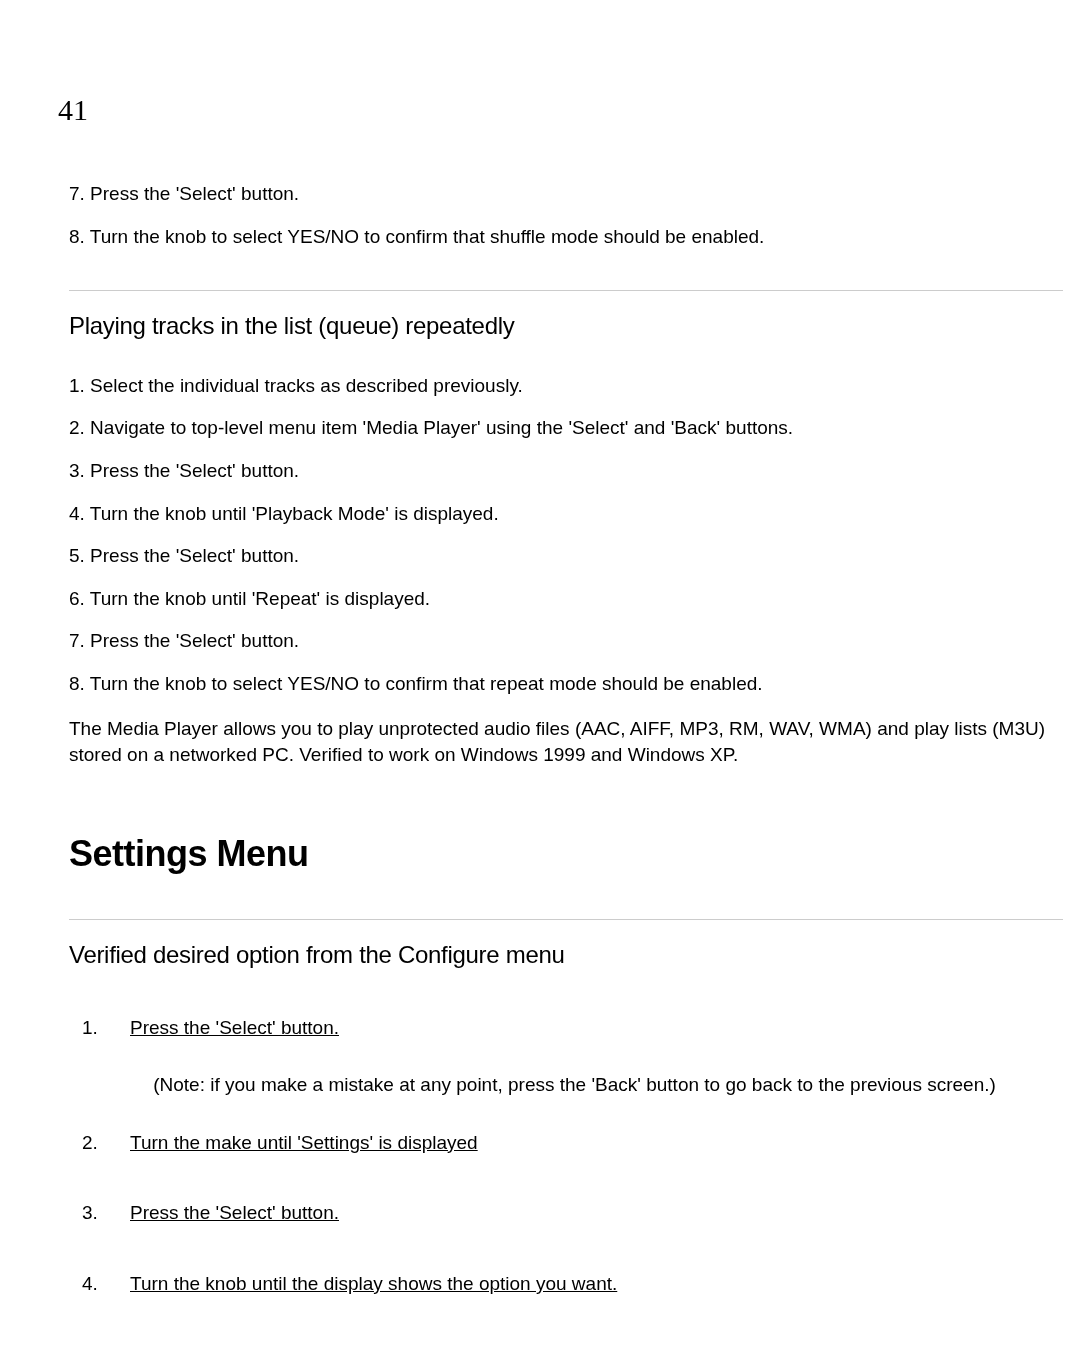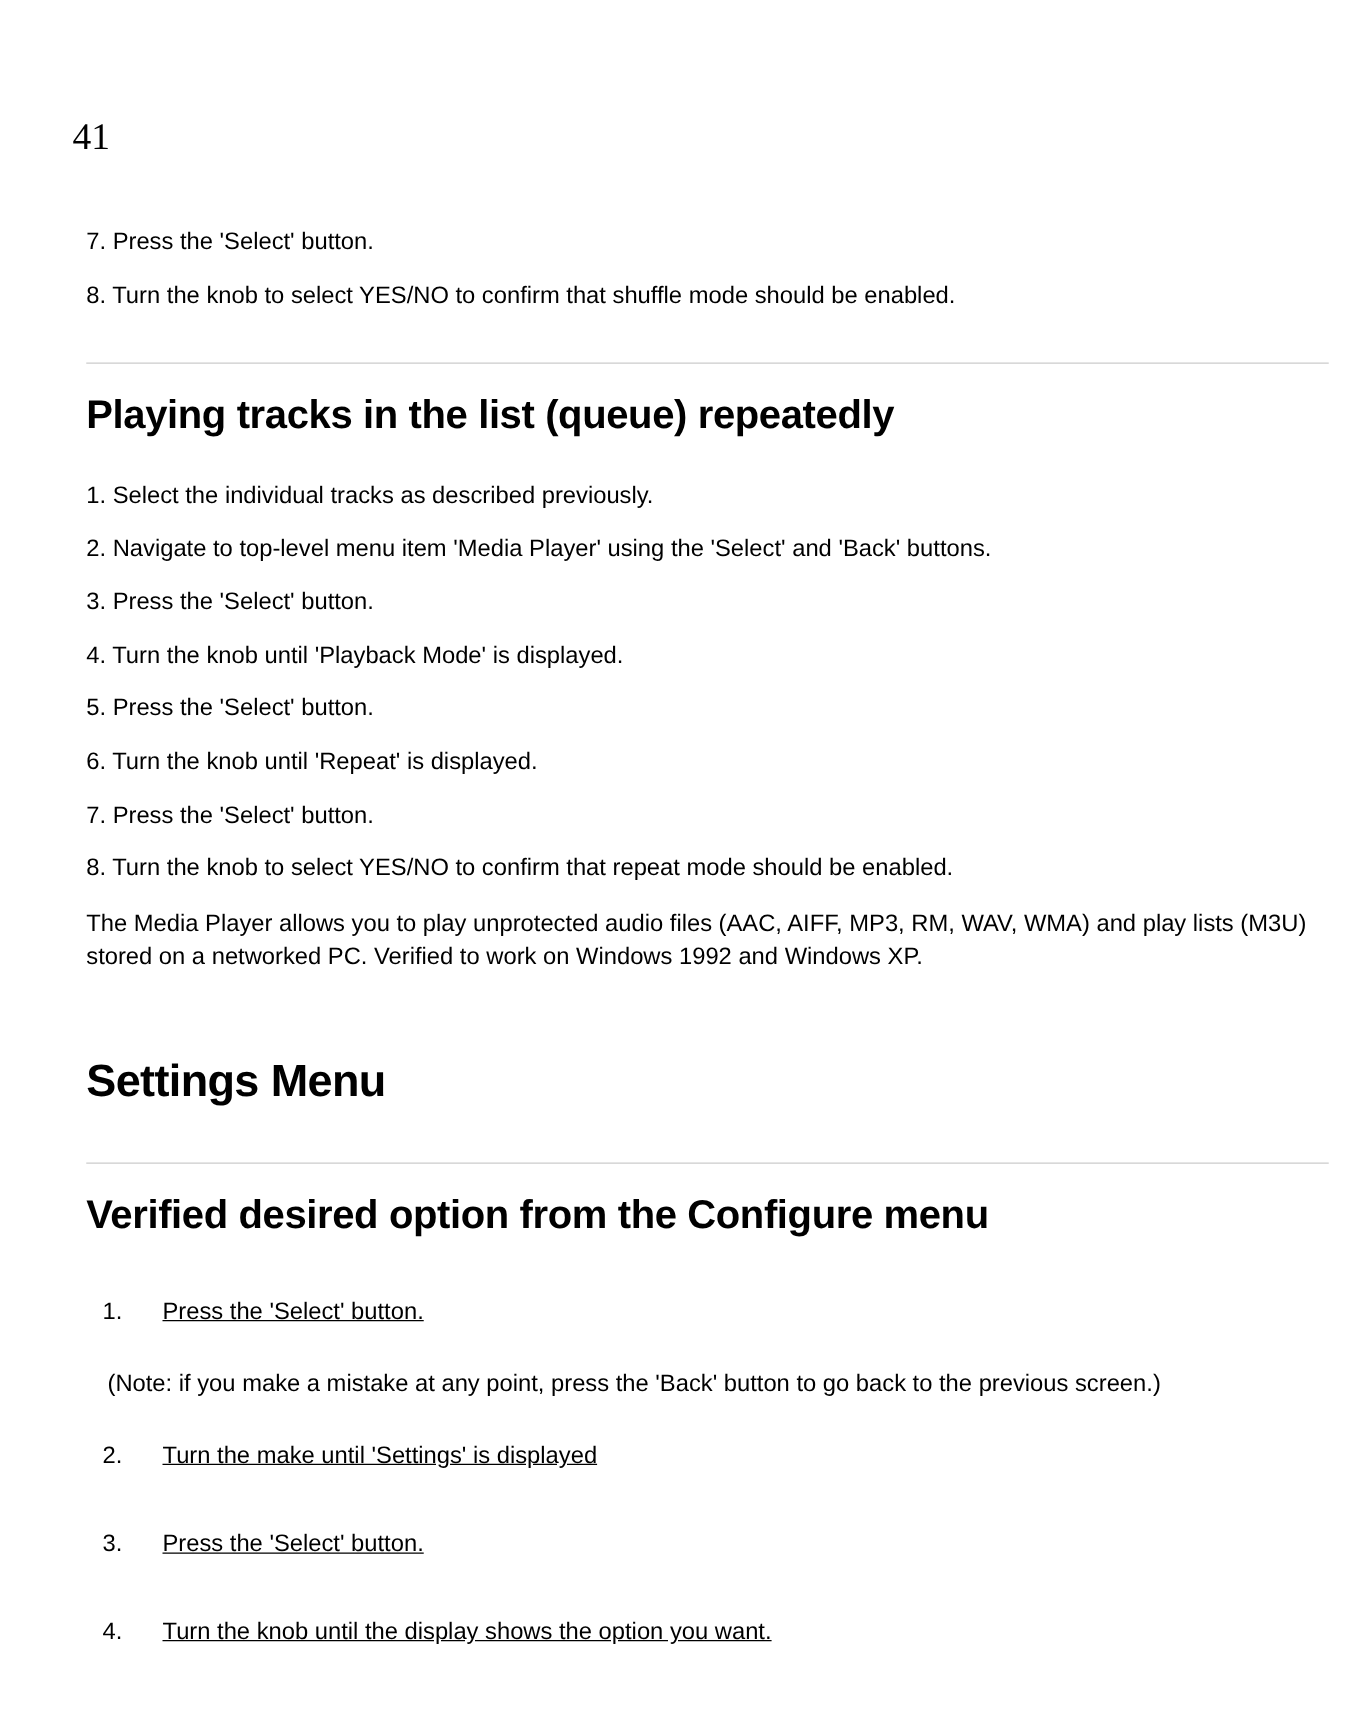--- a/index.html
+++ b/index.html
@@ -23,22 +23,22 @@
       margin-left: 2px;
     }
     .step {
       margin-bottom: 16px;
     }
     .section-rule {
       border-top: 1px solid #ccc;
       margin-top: 40px;
     }
     h2 {
-      font-size: 32px;
-      font-weight: bold;
+      font-size: 24px;
+      font-weight: normal;
       margin-top: 18px;
       margin-bottom: 30px;
       letter-spacing: -0.3px;
     }
     h1 {
       font-size: 36px;
       font-weight: bold;
       margin-top: 60px;
       margin-bottom: 30px;
       letter-spacing: -0.5px;
@@ -51,20 +51,21 @@
       margin-bottom: 18px;
       text-decoration: underline;
     }
     .ol-number {
       display: inline-block;
       min-width: 22px;
     }
     .note-indent {
       margin-left: 30px;
       margin-bottom: 18px;
+      text-align: center;
     }
   </style>
 </head>
 <body>
 
 <div class="page-number">41</div>
 
 <div class="step">7. Press the 'Select' button.</div>
 <div class="step">8. Turn the knob to select YES/NO to confirm that shuffle mode should be enabled.</div>
 
@@ -74,21 +75,21 @@
 
 <div class="step">1. Select the individual tracks as described previously.</div>
 <div class="step">2. Navigate to top-level menu item 'Media Player' using the 'Select' and 'Back' buttons.</div>
 <div class="step">3. Press the 'Select' button.</div>
 <div class="step">4. Turn the knob until 'Playback Mode' is displayed.</div>
 <div class="step">5. Press the 'Select' button.</div>
 <div class="step">6. Turn the knob until 'Repeat' is displayed.</div>
 <div class="step">7. Press the 'Select' button.</div>
 <div class="step">8. Turn the knob to select YES/NO to confirm that repeat mode should be enabled.</div>
 
-<div class="paragraph">The Media Player allows you to play unprotected audio files (AAC, AIFF, MP3, RM, WAV, WMA) and play lists (M3U) stored on a networked PC. Verified to work on Windows 1992 and Windows XP.</div>
+<div class="paragraph">The Media Player allows you to play unprotected audio files (AAC, AIFF, MP3, RM, WAV, WMA) and play lists (M3U) stored on a networked PC. Verified to work on Windows 1999 and Windows XP.</div>
 
 <h1>Settings Menu</h1>
 
 <div class="section-rule"></div>
 
 <h2>Verified desired option from the Configure menu</h2>
 
 <div class="ol-step">
   <span class="ol-number">1. </span><span>Press the 'Select' button.</span>
 </div>

